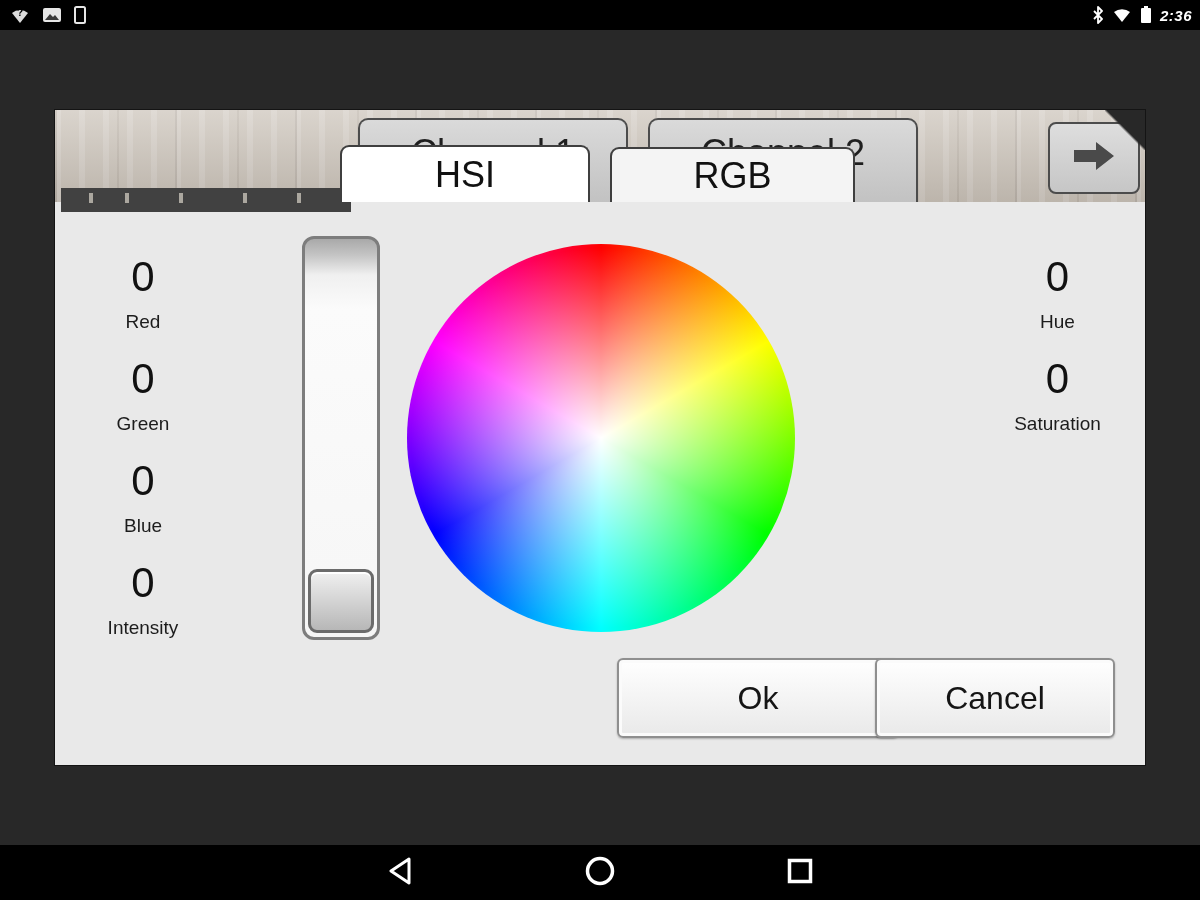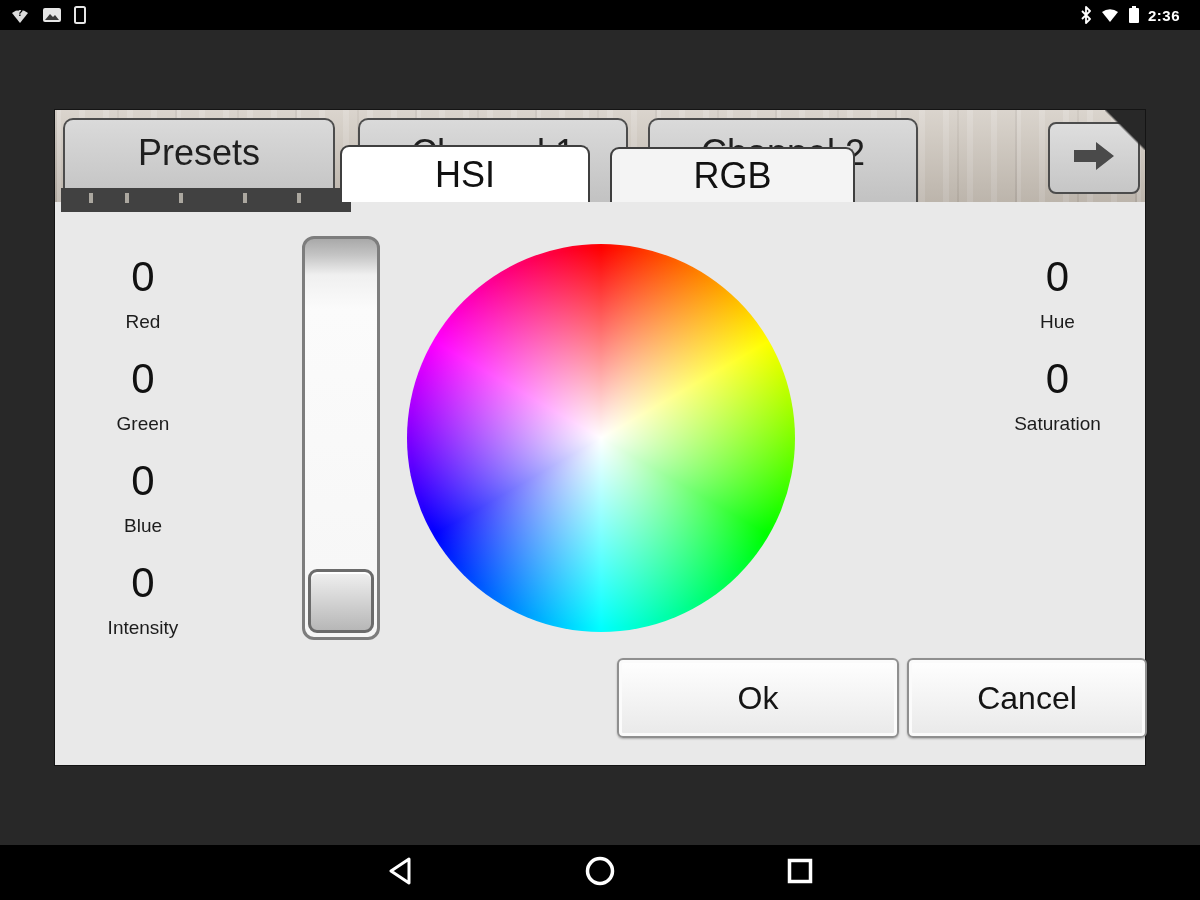--- a/index.html
+++ b/index.html
@@ -7,21 +7,21 @@
   body {
     width:1200px; height:900px; position:relative; overflow:hidden;
     background:#282828;
     font-family:"Liberation Sans", sans-serif;
   }
 
   
   .status-bar { position:absolute; left:0; top:0; width:1200px; height:30px; background:#000;
     display:flex; align-items:center; color:#fff; z-index:20; }
   .sb-left { display:flex; align-items:center; gap:12px; padding-left:10px; }
-  .sb-right { margin-left:auto; display:flex; align-items:center; gap:8px; padding-right:20px; }
+  .sb-right { margin-left:auto; display:flex; align-items:center; gap:8px; padding-right:8px;font-style:italic; }
   .sb-icon { display:inline-flex; align-items:center; justify-content:center; position:relative; }
   .sb-time { font-size:15px; font-weight:bold; letter-spacing:.5px; }
   .q-mark { position:absolute; top:1px; left:7px; font-size:10px; font-weight:bold; color:#000; }
 
   
   .dialog { position:absolute; left:55px; top:110px; width:1090px; height:655px;
     box-shadow:0 0 0 1px #141414; }
 
   .wood-header { position:absolute; left:0; top:0; width:1090px; height:92px;
     background-color:#ccc4ba;
@@ -80,21 +80,21 @@
       radial-gradient(circle closest-side, #ffffff 0%, rgba(255,255,255,0) 98%),
       conic-gradient(#ff0000, #ffff00 60deg, #00ff00 120deg, #00ffff 180deg, #0000ff 240deg, #ff00ff 300deg, #ff0000 360deg);
     z-index:6; }
 
   
   .btn { position:absolute; top:548px; height:80px; border:2px solid #8f8f8f; border-radius:6px;
     background:linear-gradient(#ffffff,#e9e9e9);
     box-shadow:inset 0 0 0 3px #fbfbfb, 0 1px 2px rgba(0,0,0,.25);
     font-size:32px; color:#151515; display:flex; align-items:center; justify-content:center; z-index:6; cursor:default; }
   .btn-ok { left:562px; width:282px; }
-  .btn-cancel { left:820px; width:240px;margin-left:32px; }
+  .btn-cancel { left:820px; width:240px; }
 
   
   .nav-bar { position:absolute; left:0; top:845px; width:1200px; height:55px; background:#000;
     display:flex; align-items:center; justify-content:center; gap:160px; z-index:20; }
   .nav-btn { display:flex; align-items:center; justify-content:center; width:40px; height:40px; }
 </style>
 </head>
 <body>
 
 <div class="status-bar">
@@ -135,23 +135,20 @@
         </svg>
     </span>
     <span class="sb-time">2:36</span>
   </div>
 </div>
 
 <div class="dialog">
 
   <div class="wood-header"></div>
 
-  <div class="bg-tab tab-presets">
-    <span>Presets</span>
-  </div>
   <div class="bg-tab tab-ch1">
     <span>Channel 1</span>
   </div>
   <div class="bg-tab tab-ch2">
     <span>Channel 2</span>
   </div>
 
   <div class="arrow-tab">
     <span>
       <svg width="48" height="34" viewBox="0 0 48 34">

